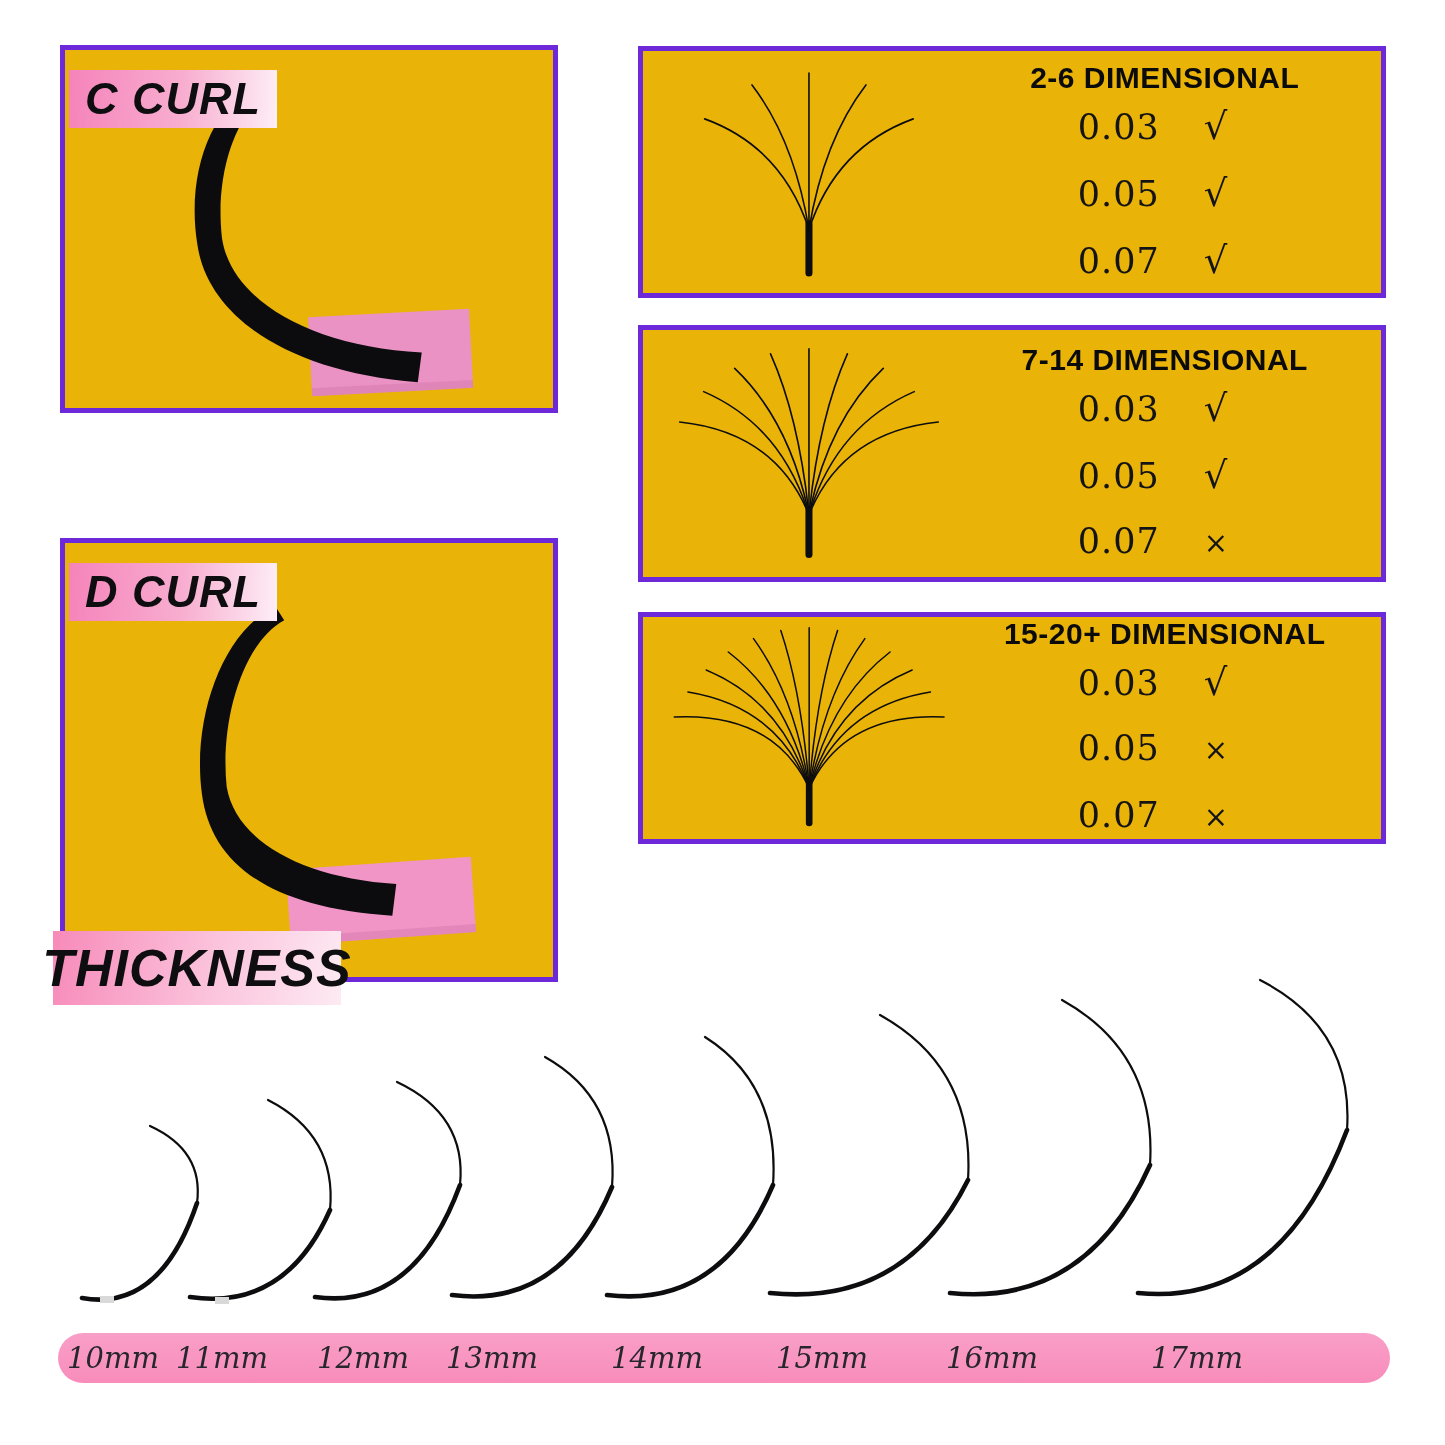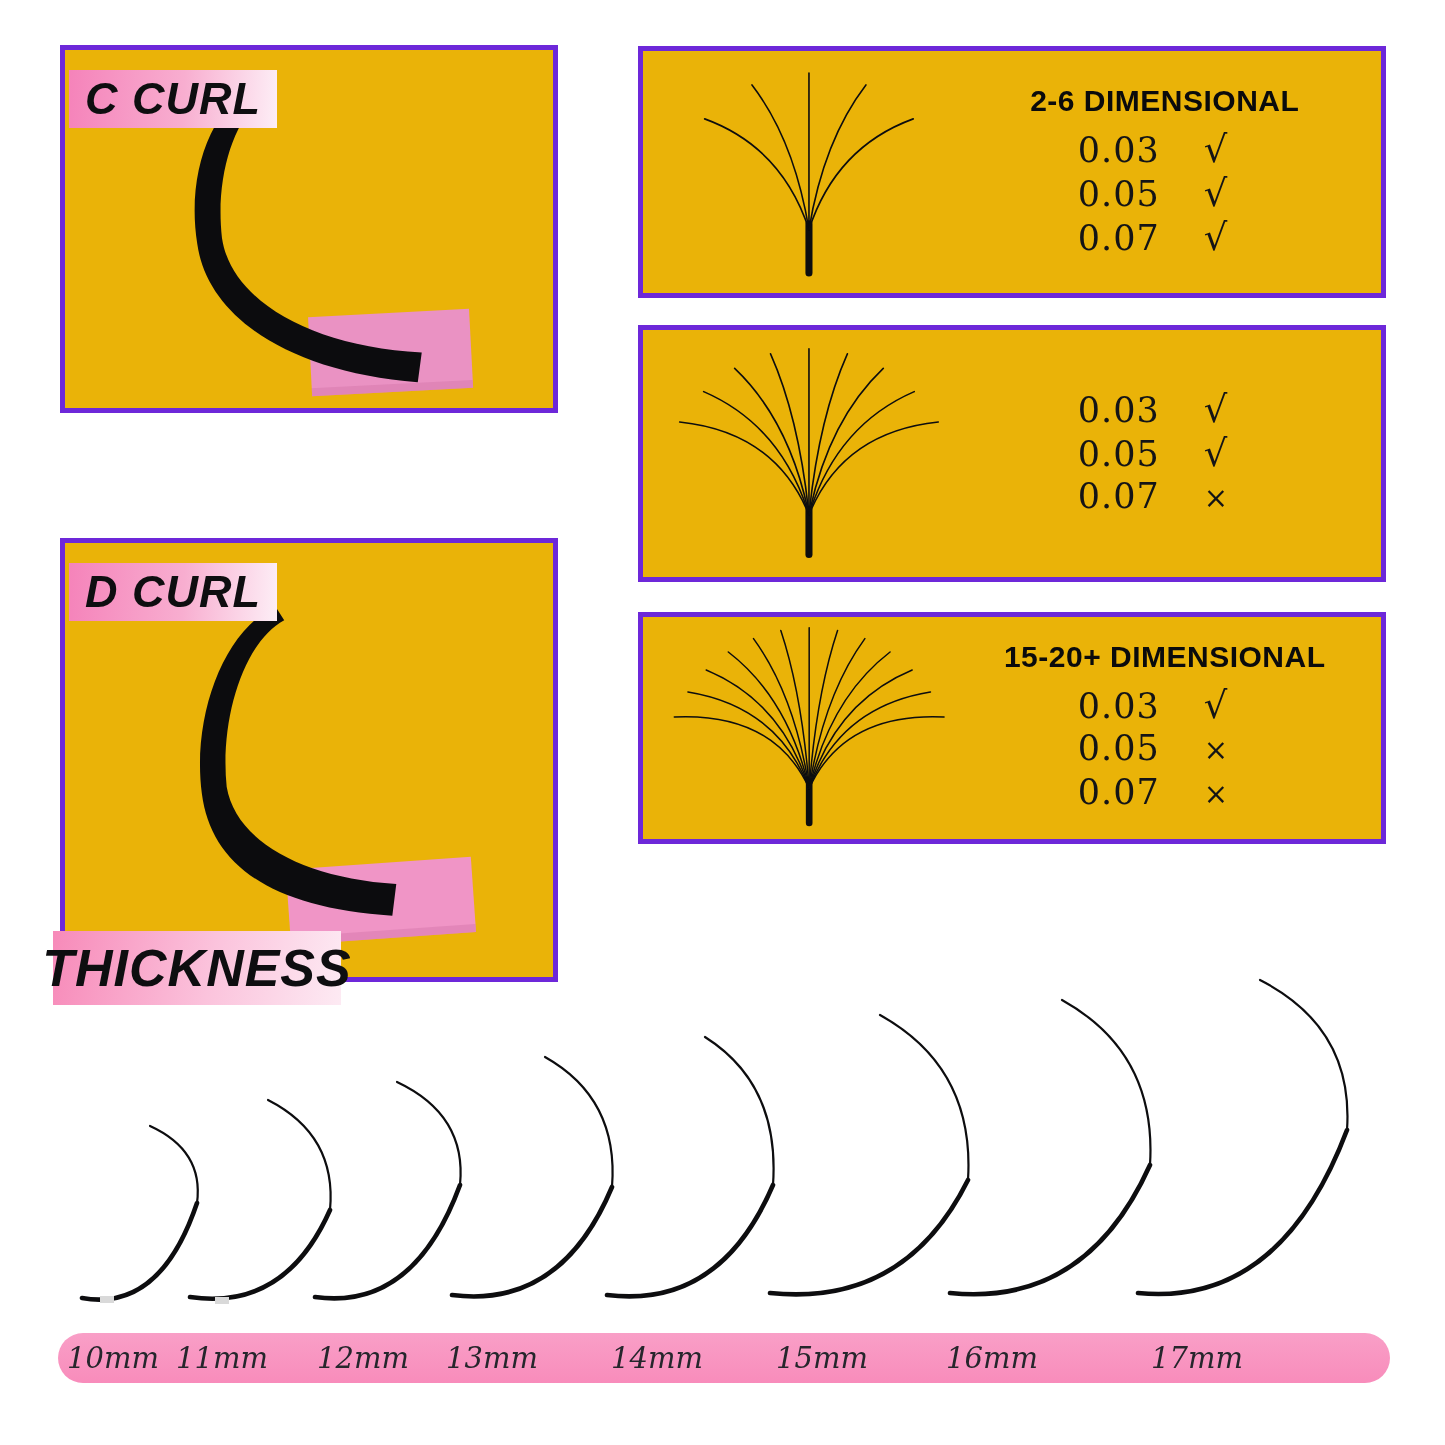--- a/index.html
+++ b/index.html
@@ -31,21 +31,21 @@
   .fan-wrap{flex:0 0 46%;height:100%;}
   .fan-svg{width:100%;height:100%;display:block;}
   .dim-content{
     flex:1;display:flex;flex-direction:column;align-items:center;justify-content:center;
     padding-right:34px;box-sizing:border-box;
   }
   .dim-title{
     font-weight:800;font-size:30px;letter-spacing:0.5px;color:#0b0b0c;
     margin-bottom:10px;white-space:nowrap;
   }
-  .dim-rows{display:flex;flex-direction:column;}
+  .dim-rows{display:flex;flex-direction:column;gap:23px;}
   .dim-row{display:flex;align-items:baseline;height:44px;}
   .dim-size{
     width:104px;text-align:right;font-family:"DejaVu Serif",serif;
     font-size:35px;color:#141416;letter-spacing:1px;
   }
   .dim-mark{
     width:70px;margin-left:44px;text-align:left;font-family:"DejaVu Serif",serif;
     font-size:37px;color:#141416;
   }
   .dim-mark.cross{font-size:29px;}
@@ -150,20 +150,21 @@
             <path d="M 176,190 Q 155.51517989969577,90.14212641096589 97.21223038344527,34.743088649616055" fill="none" stroke="#0d0d0f" stroke-width="1.7" stroke-linecap="round"></path>
             <path d="M 176,190 Q 165.40855895465006,87.04073899532023 135.2636882871156,19.272649773769103" fill="none" stroke="#0d0d0f" stroke-width="1.7" stroke-linecap="round"></path>
             <path d="M 176,190 Q 176,86 176,14" fill="none" stroke="#0d0d0f" stroke-width="1.7" stroke-linecap="round"></path>
             <path d="M 176,190 Q 186.59144104534994,87.04073899532023 216.7363117128844,19.272649773769103" fill="none" stroke="#0d0d0f" stroke-width="1.7" stroke-linecap="round"></path>
             <path d="M 176,190 Q 196.48482010030423,90.14212641096589 254.78776961655473,34.743088649616055" fill="none" stroke="#0d0d0f" stroke-width="1.7" stroke-linecap="round"></path>
             <path d="M 176,190 Q 205.0280831294139,95.24209042341664 287.64647357466885,59.39168905205531" fill="none" stroke="#0d0d0f" stroke-width="1.7" stroke-linecap="round"></path>
             <path d="M 176,190 Q 211.65815970920787,102.23855927454773 313.14676811233795,91.5939080143913" fill="none" stroke="#0d0d0f" stroke-width="1.7" stroke-linecap="round"></path>
           </svg>
       </div>
       <div class="dim-content">
+        <div class="dim-title">7-14 DIMENSIONAL</div>
         <div class="dim-rows">
           <div class="dim-row">
             <span class="dim-size">0.03</span>
             <span class="dim-mark">√</span>
           </div>
           <div class="dim-row">
             <span class="dim-size">0.05</span>
             <span class="dim-mark">√</span>
           </div>
           <div class="dim-row">

